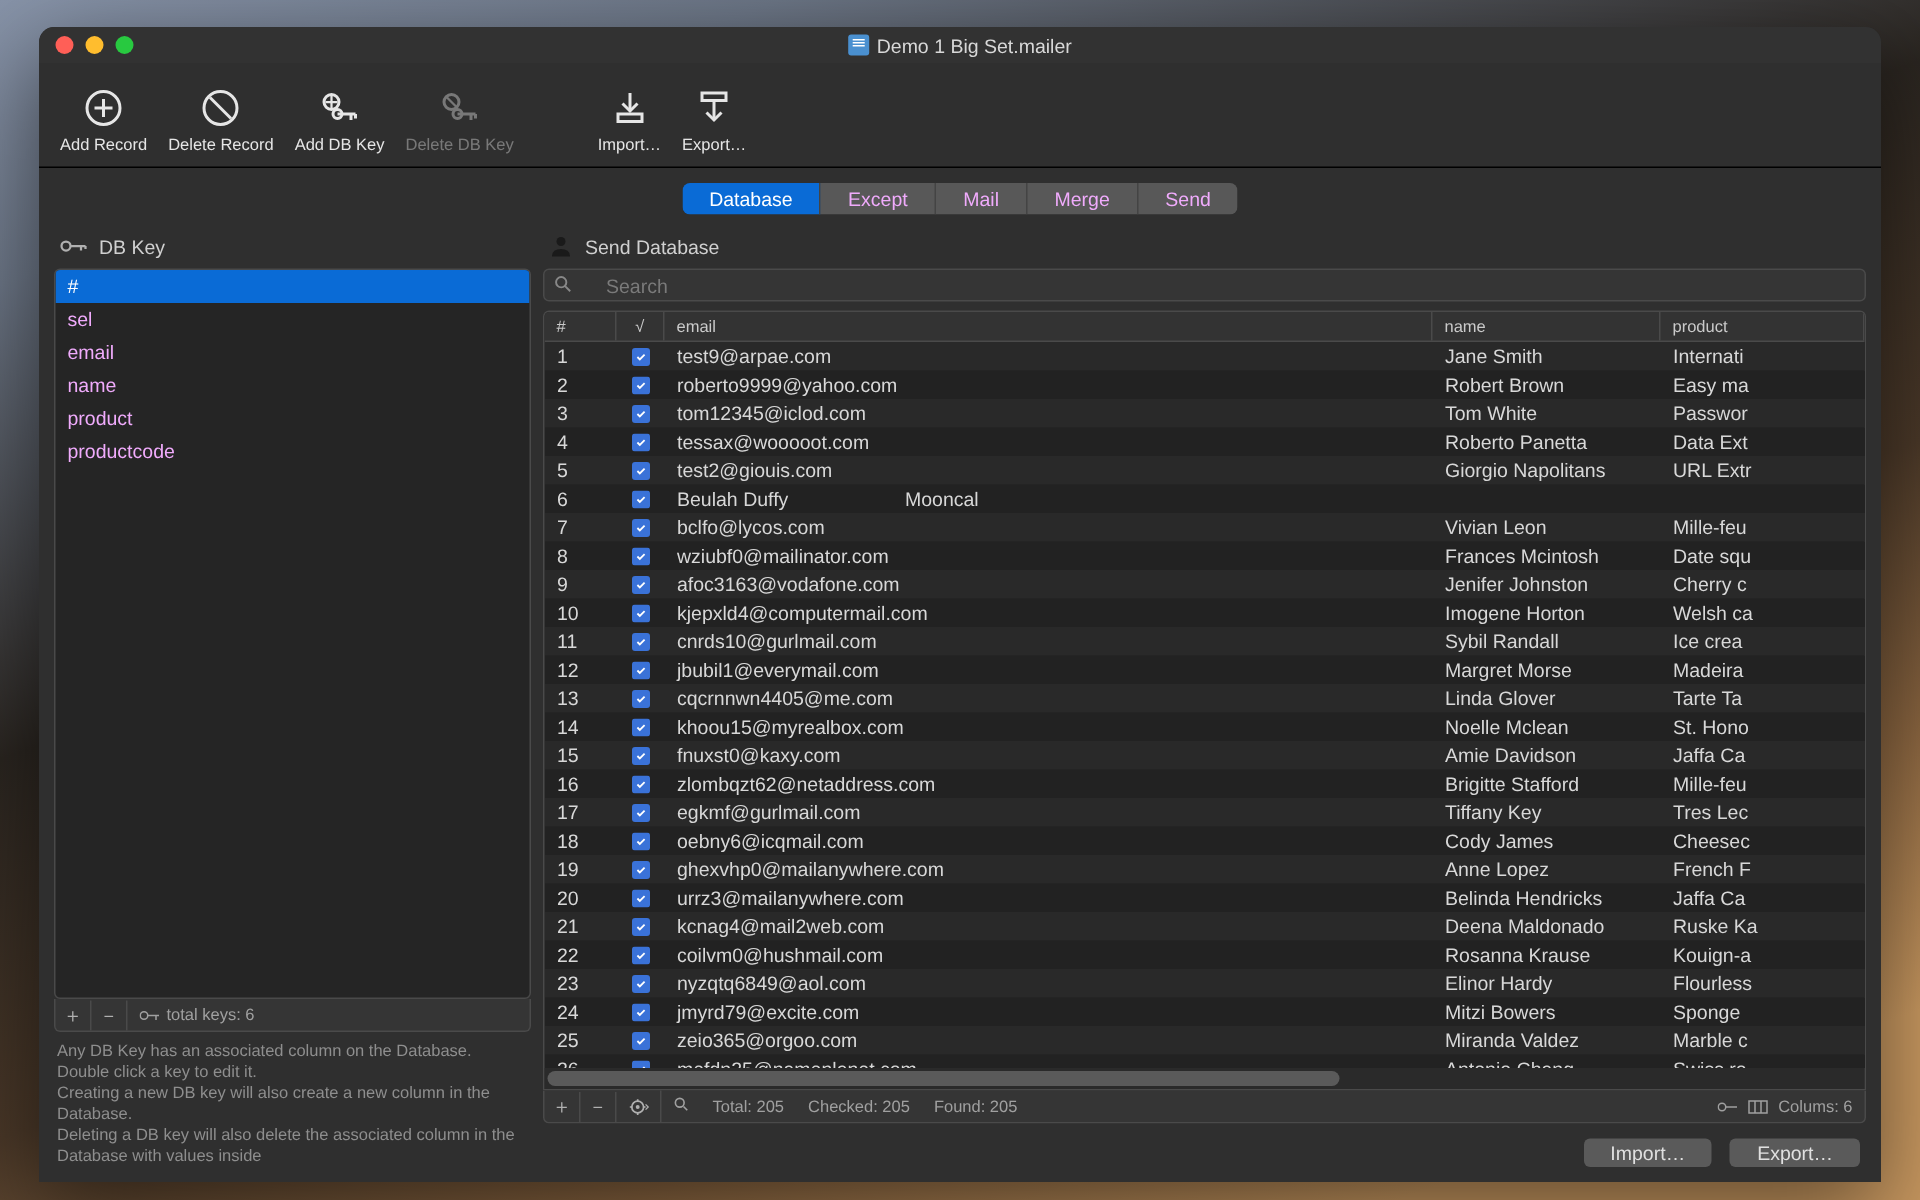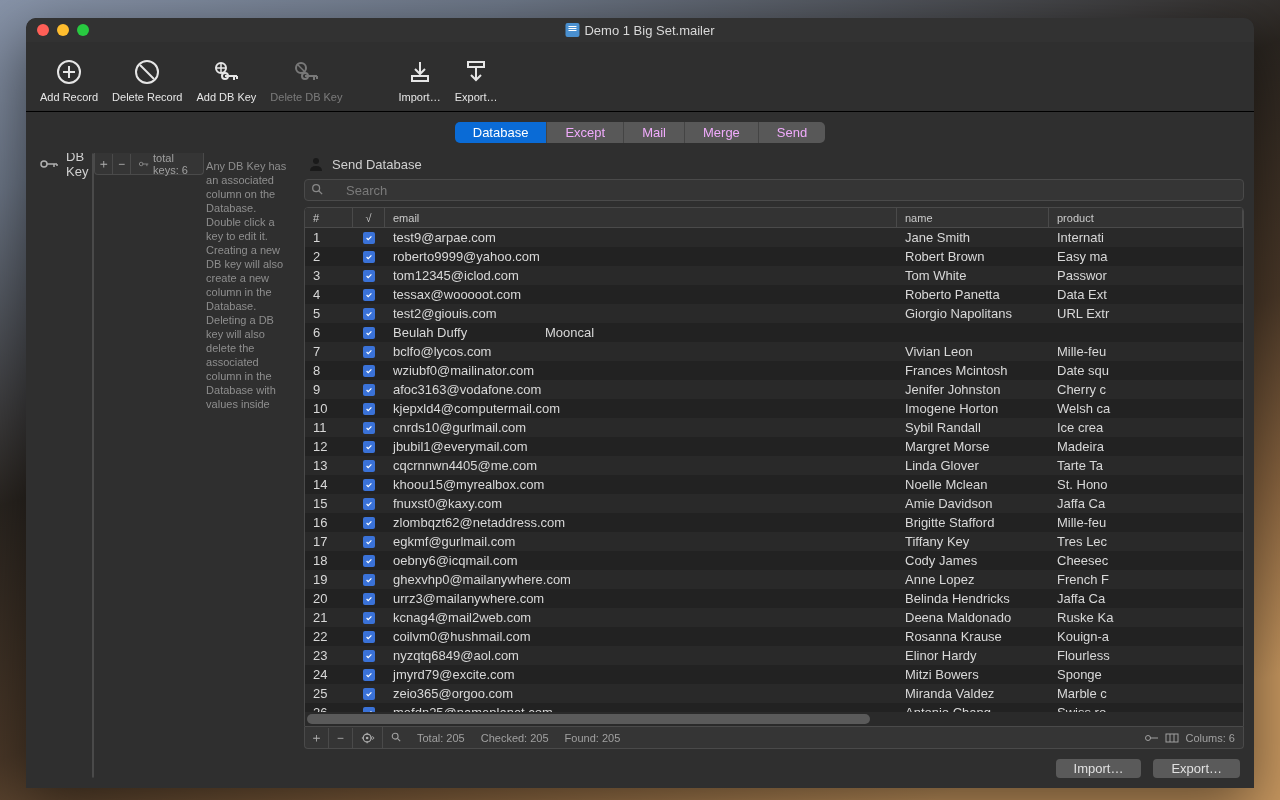--- a/index.html
+++ b/index.html
@@ -104,23 +104,23 @@
 }
 .seg-item:last-child { border-right: none; }
 .seg-item.active { background: #0a6bd6; color: #fff; }
 .panels {
   flex: 1;
   display: flex;
   gap: 8px;
   overflow: hidden;
 }
 .left-panel {
-  width: 260px;
-  display: flex;
-  flex-direction: row;
+  width: 318px;
+  display: flex;
+  flex-direction: column;
 }
 .right-panel {
   flex: 1;
   display: flex;
   flex-direction: column;
   overflow: hidden;
 }
 .panel-header {
   height: 22px;
   display: flex;

